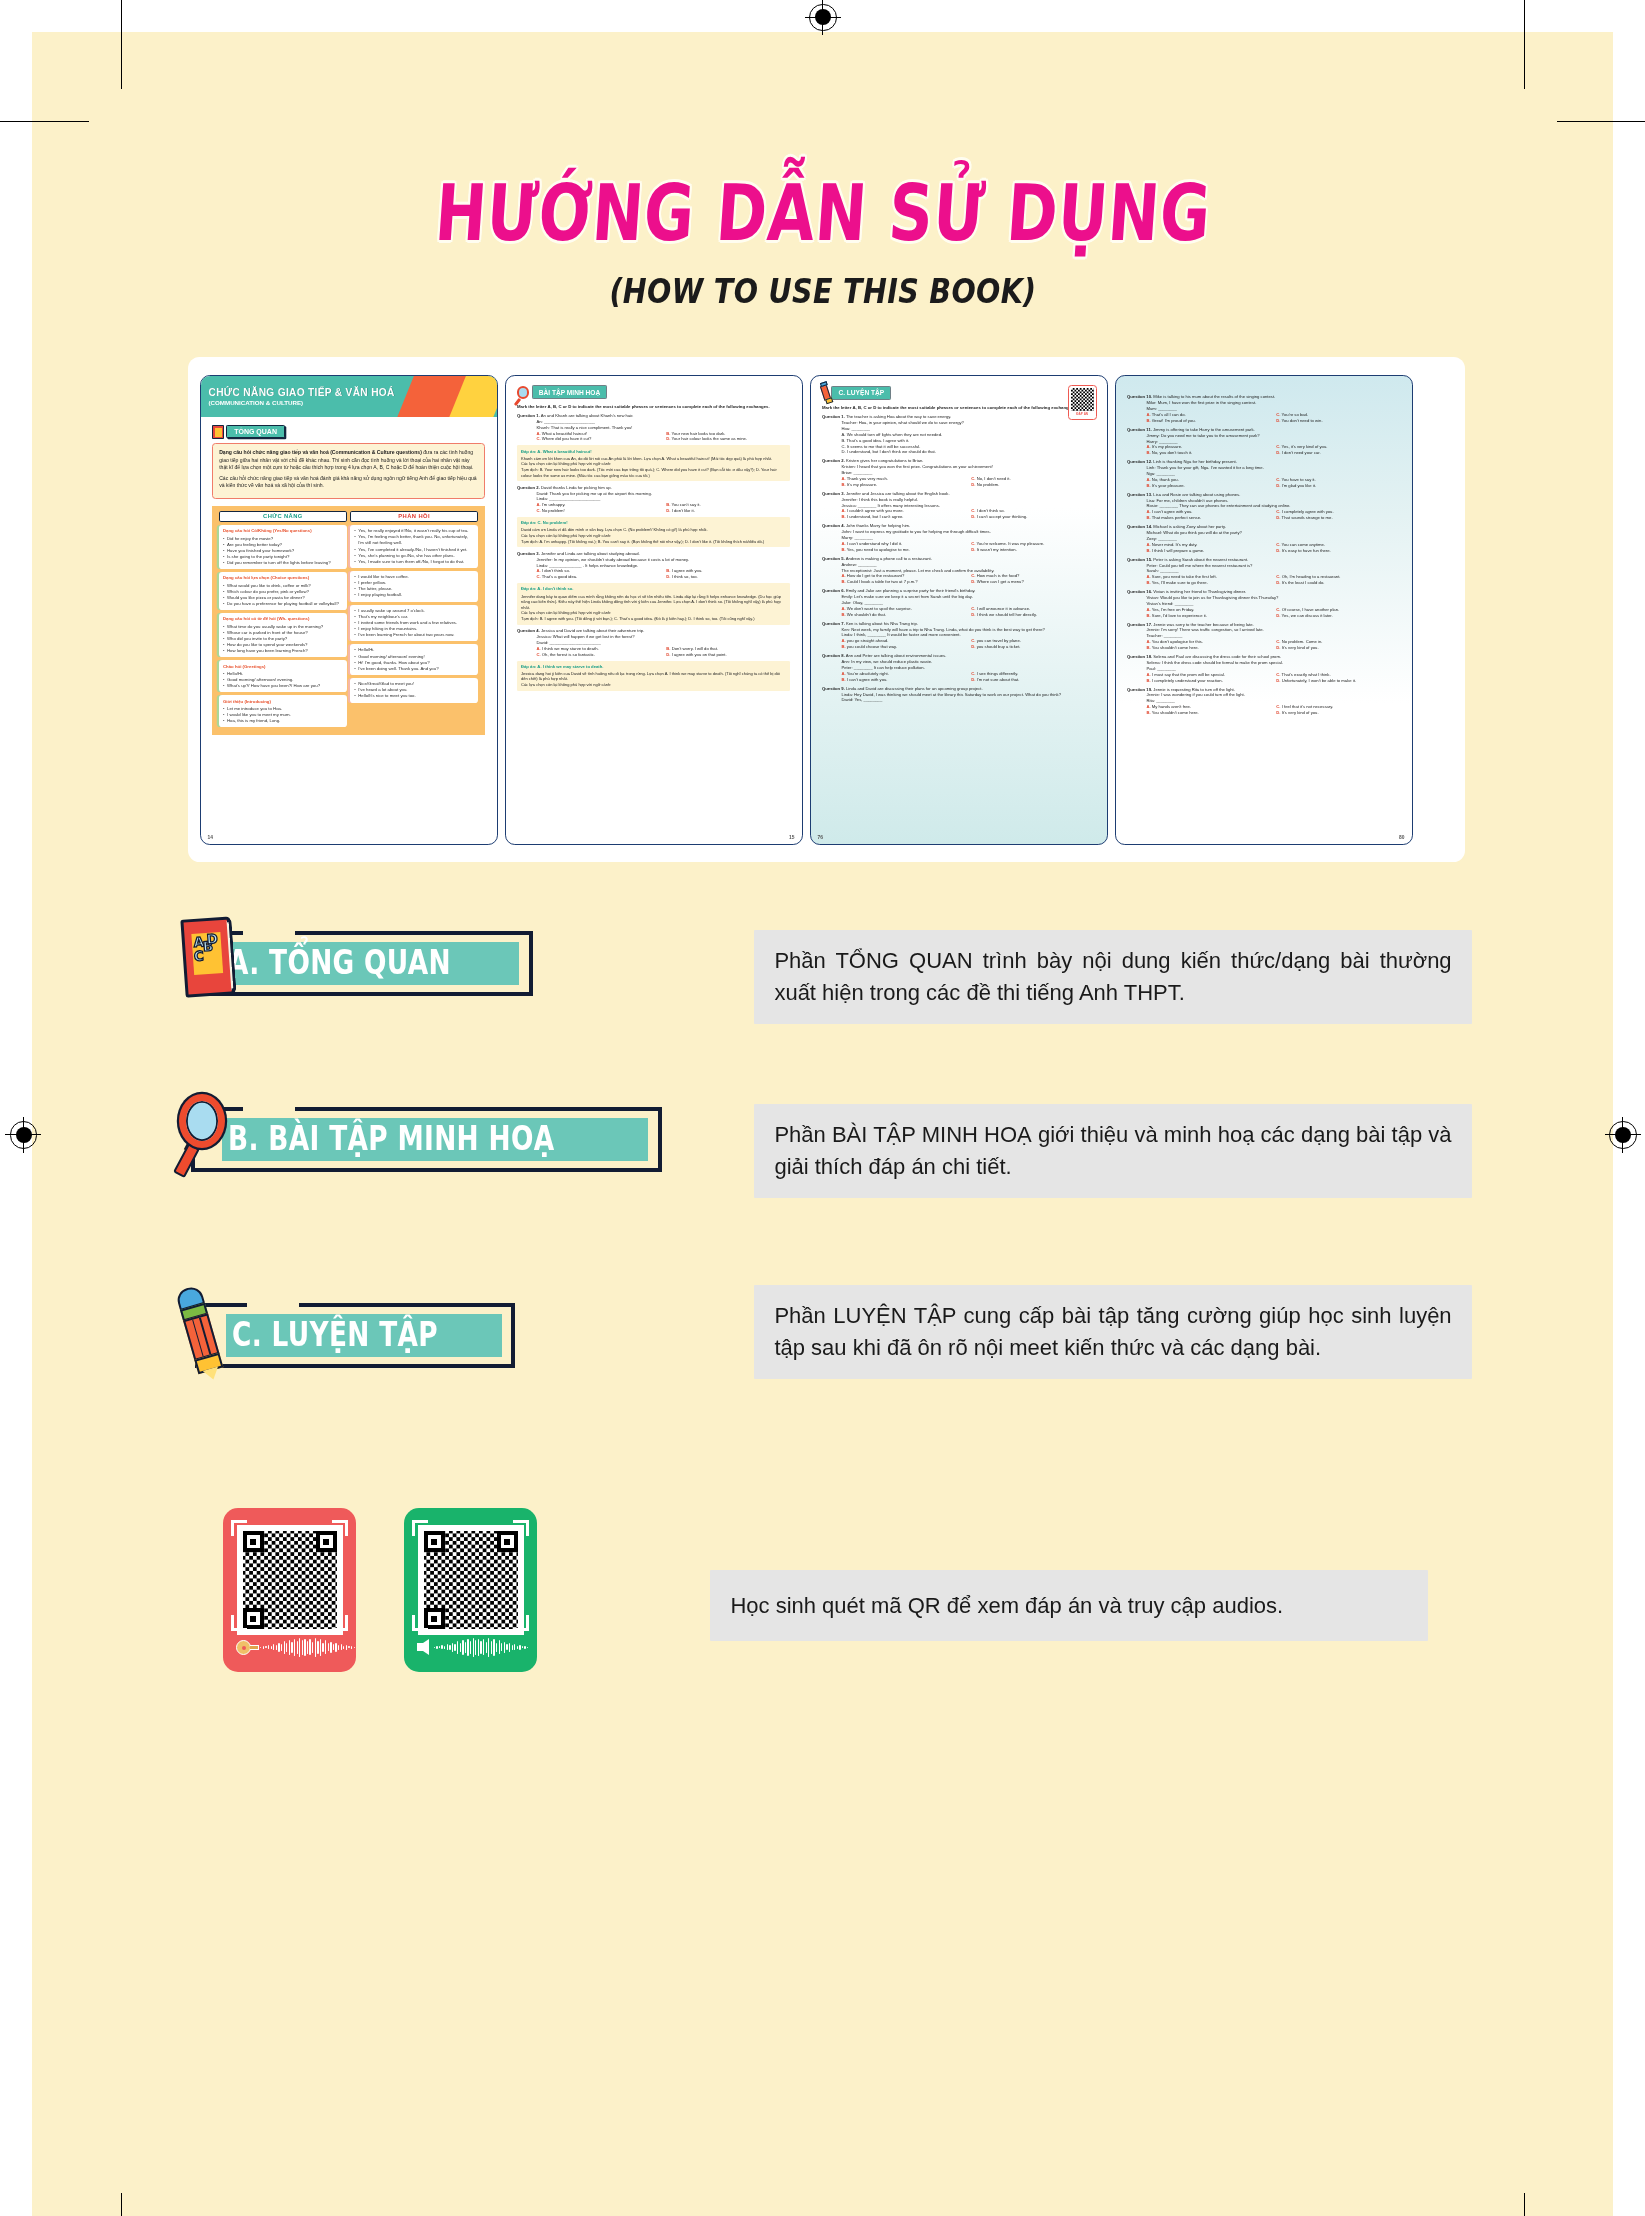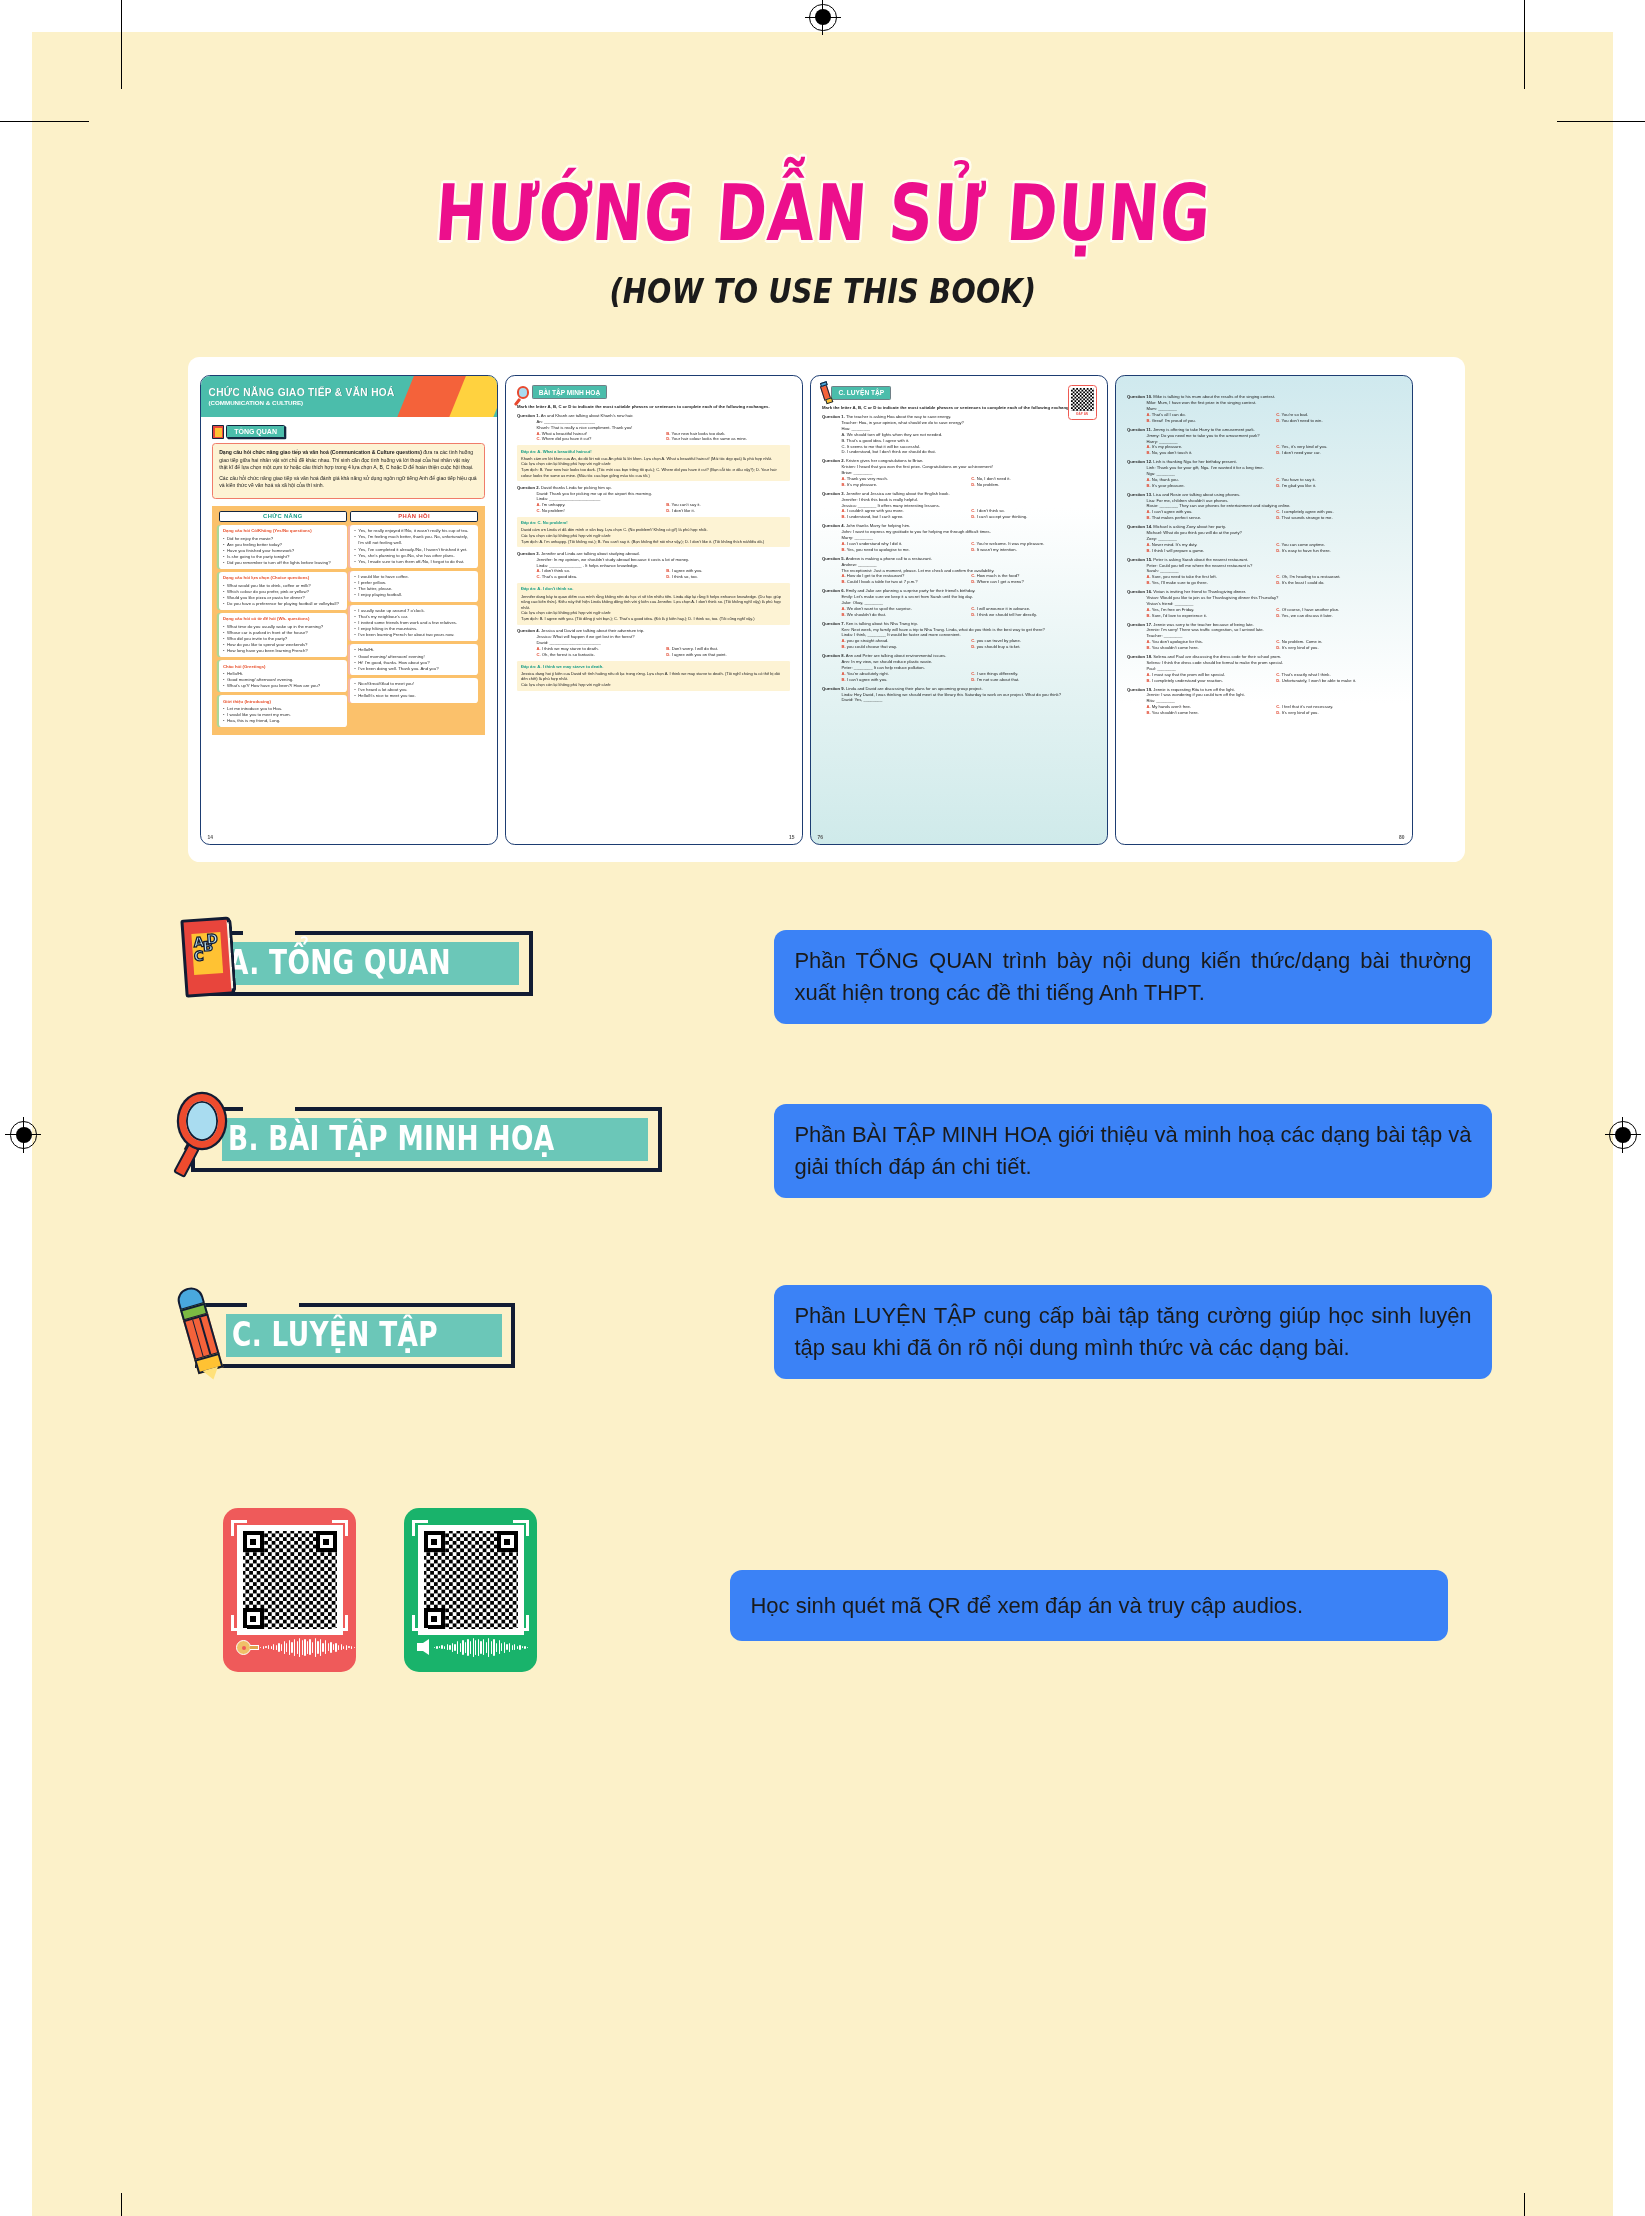--- a/index.html
+++ b/index.html
@@ -297,26 +297,25 @@
     background:#ffc233;border:2.2px solid #121c33;
   }
   .icon-pencil .lead{
     position:absolute;left:8.9px;top:84px;width:0;height:0;
     border-left:8.4px solid transparent;border-right:8.4px solid transparent;
     border-top:11.5px solid #ffe17a;
   }
 
   
   .bubble{
-    position:absolute;background:#3b82f6;border-radius:12px;
+    position:absolute;background:#e5e5e5;border-radius:1px;
     padding:15px 20.4px;
     font-family:"Liberation Sans", sans-serif;
     font-size:22px;line-height:1.45;color:#1a1a1a;
     text-align:justify;
-    margin-left:20px;
   }
 
   
   .qr-card{
     position:absolute;width:133px;height:164px;border-radius:15px;
     padding:17px 13.3px 0 13.3px;
   }
   .qr-red{background:#ef5a5a;left:223px;top:1508px;}
   .qr-green{background:#19b36b;left:404px;top:1508px;}
   .qr-white{
@@ -855,21 +854,21 @@
       <div class="band"></div>
       <div class="body">
           <i style="left:6.2px;"></i>
           <i style="left:14px;"></i>
         </div>
       <div class="tipw"></div>
       <div class="lead"></div>
     </div>
   </div>
 </div>
-<div class="bubble" style="left:754px;top:1285px;width:718px;">Phần LUYỆN TẬP cung cấp bài tập tăng cường giúp học sinh luyện tập sau khi đã ôn rõ nội dung mình thức và các dạng bài.</div>
+<div class="bubble" style="left:754px;top:1285px;width:718px;">Phần LUYỆN TẬP cung cấp bài tập tăng cường giúp học sinh luyện tập sau khi đã ôn rõ nội meet kiến thức và các dạng bài.</div>
 
 <div class="qr-card qr-red">
   <div class="qr-white">
     <span class="qrfinder qrf-tl"></span>
     <span class="qrfinder qrf-tr"></span>
     <span class="qrfinder qrf-bl"></span>
   </div>
   <span class="brk brk-tl"></span>
   <span class="brk brk-tr"></span>
   <span class="brk brk-bl"></span>

